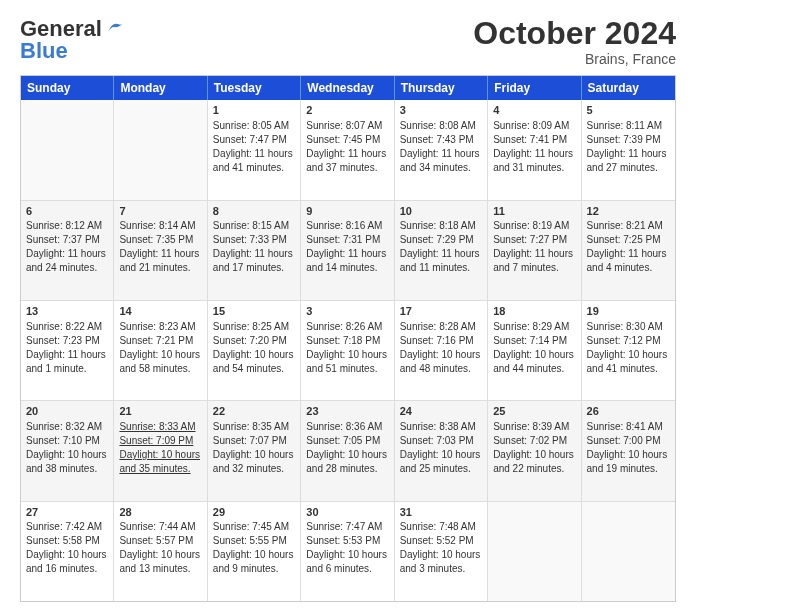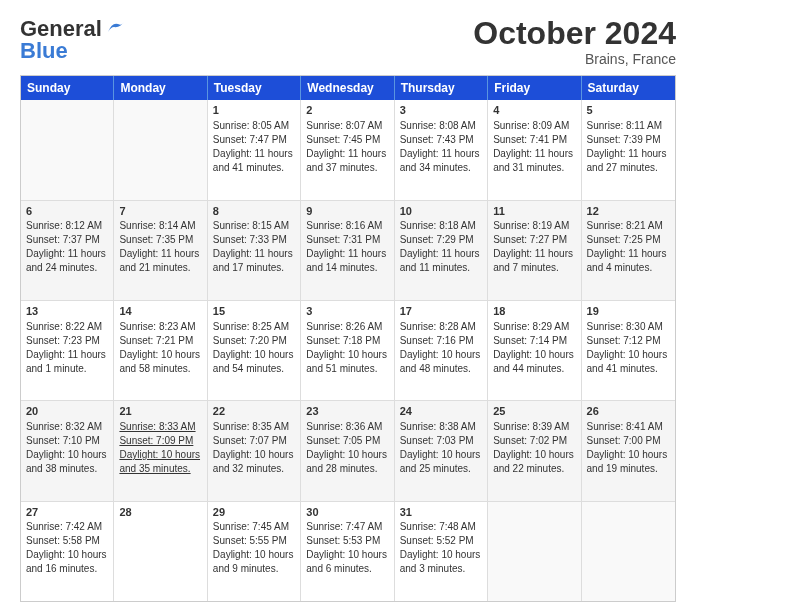--- a/index.html
+++ b/index.html
@@ -212,21 +212,23 @@
 Sunset: 7:02 PM
 Daylight: 10 hours and 22 minutes.</span></div>
           <div class="cal-cell alt-row"><span class="day-number">26</span><span class="cell-text" style="white-space: pre-line;">Sunrise: 8:41 AM
 Sunset: 7:00 PM
 Daylight: 10 hours and 19 minutes.</span></div>
         </div>
         <div class="cal-row">
           <div class="cal-cell"><span class="day-number">27</span><span class="cell-text" style="white-space: pre-line;">Sunrise: 7:42 AM
 Sunset: 5:58 PM
 Daylight: 10 hours and 16 minutes.</span></div>
-          <div class="cal-cell"><span class="day-number">28</span></div>
+          <div class="cal-cell"><span class="day-number">28</span><span class="cell-text" style="white-space: pre-line;">Sunrise: 7:44 AM
+Sunset: 5:57 PM
+Daylight: 10 hours and 13 minutes.</span></div>
           <div class="cal-cell"><span class="day-number">29</span><span class="cell-text" style="white-space: pre-line;">Sunrise: 7:45 AM
 Sunset: 5:55 PM
 Daylight: 10 hours and 9 minutes.</span></div>
           <div class="cal-cell"><span class="day-number">30</span><span class="cell-text" style="white-space: pre-line;">Sunrise: 7:47 AM
 Sunset: 5:53 PM
 Daylight: 10 hours and 6 minutes.</span></div>
           <div class="cal-cell"><span class="day-number">31</span><span class="cell-text" style="white-space: pre-line;">Sunrise: 7:48 AM
 Sunset: 5:52 PM
 Daylight: 10 hours and 3 minutes.</span></div>
           <div class="cal-cell empty"></div>

